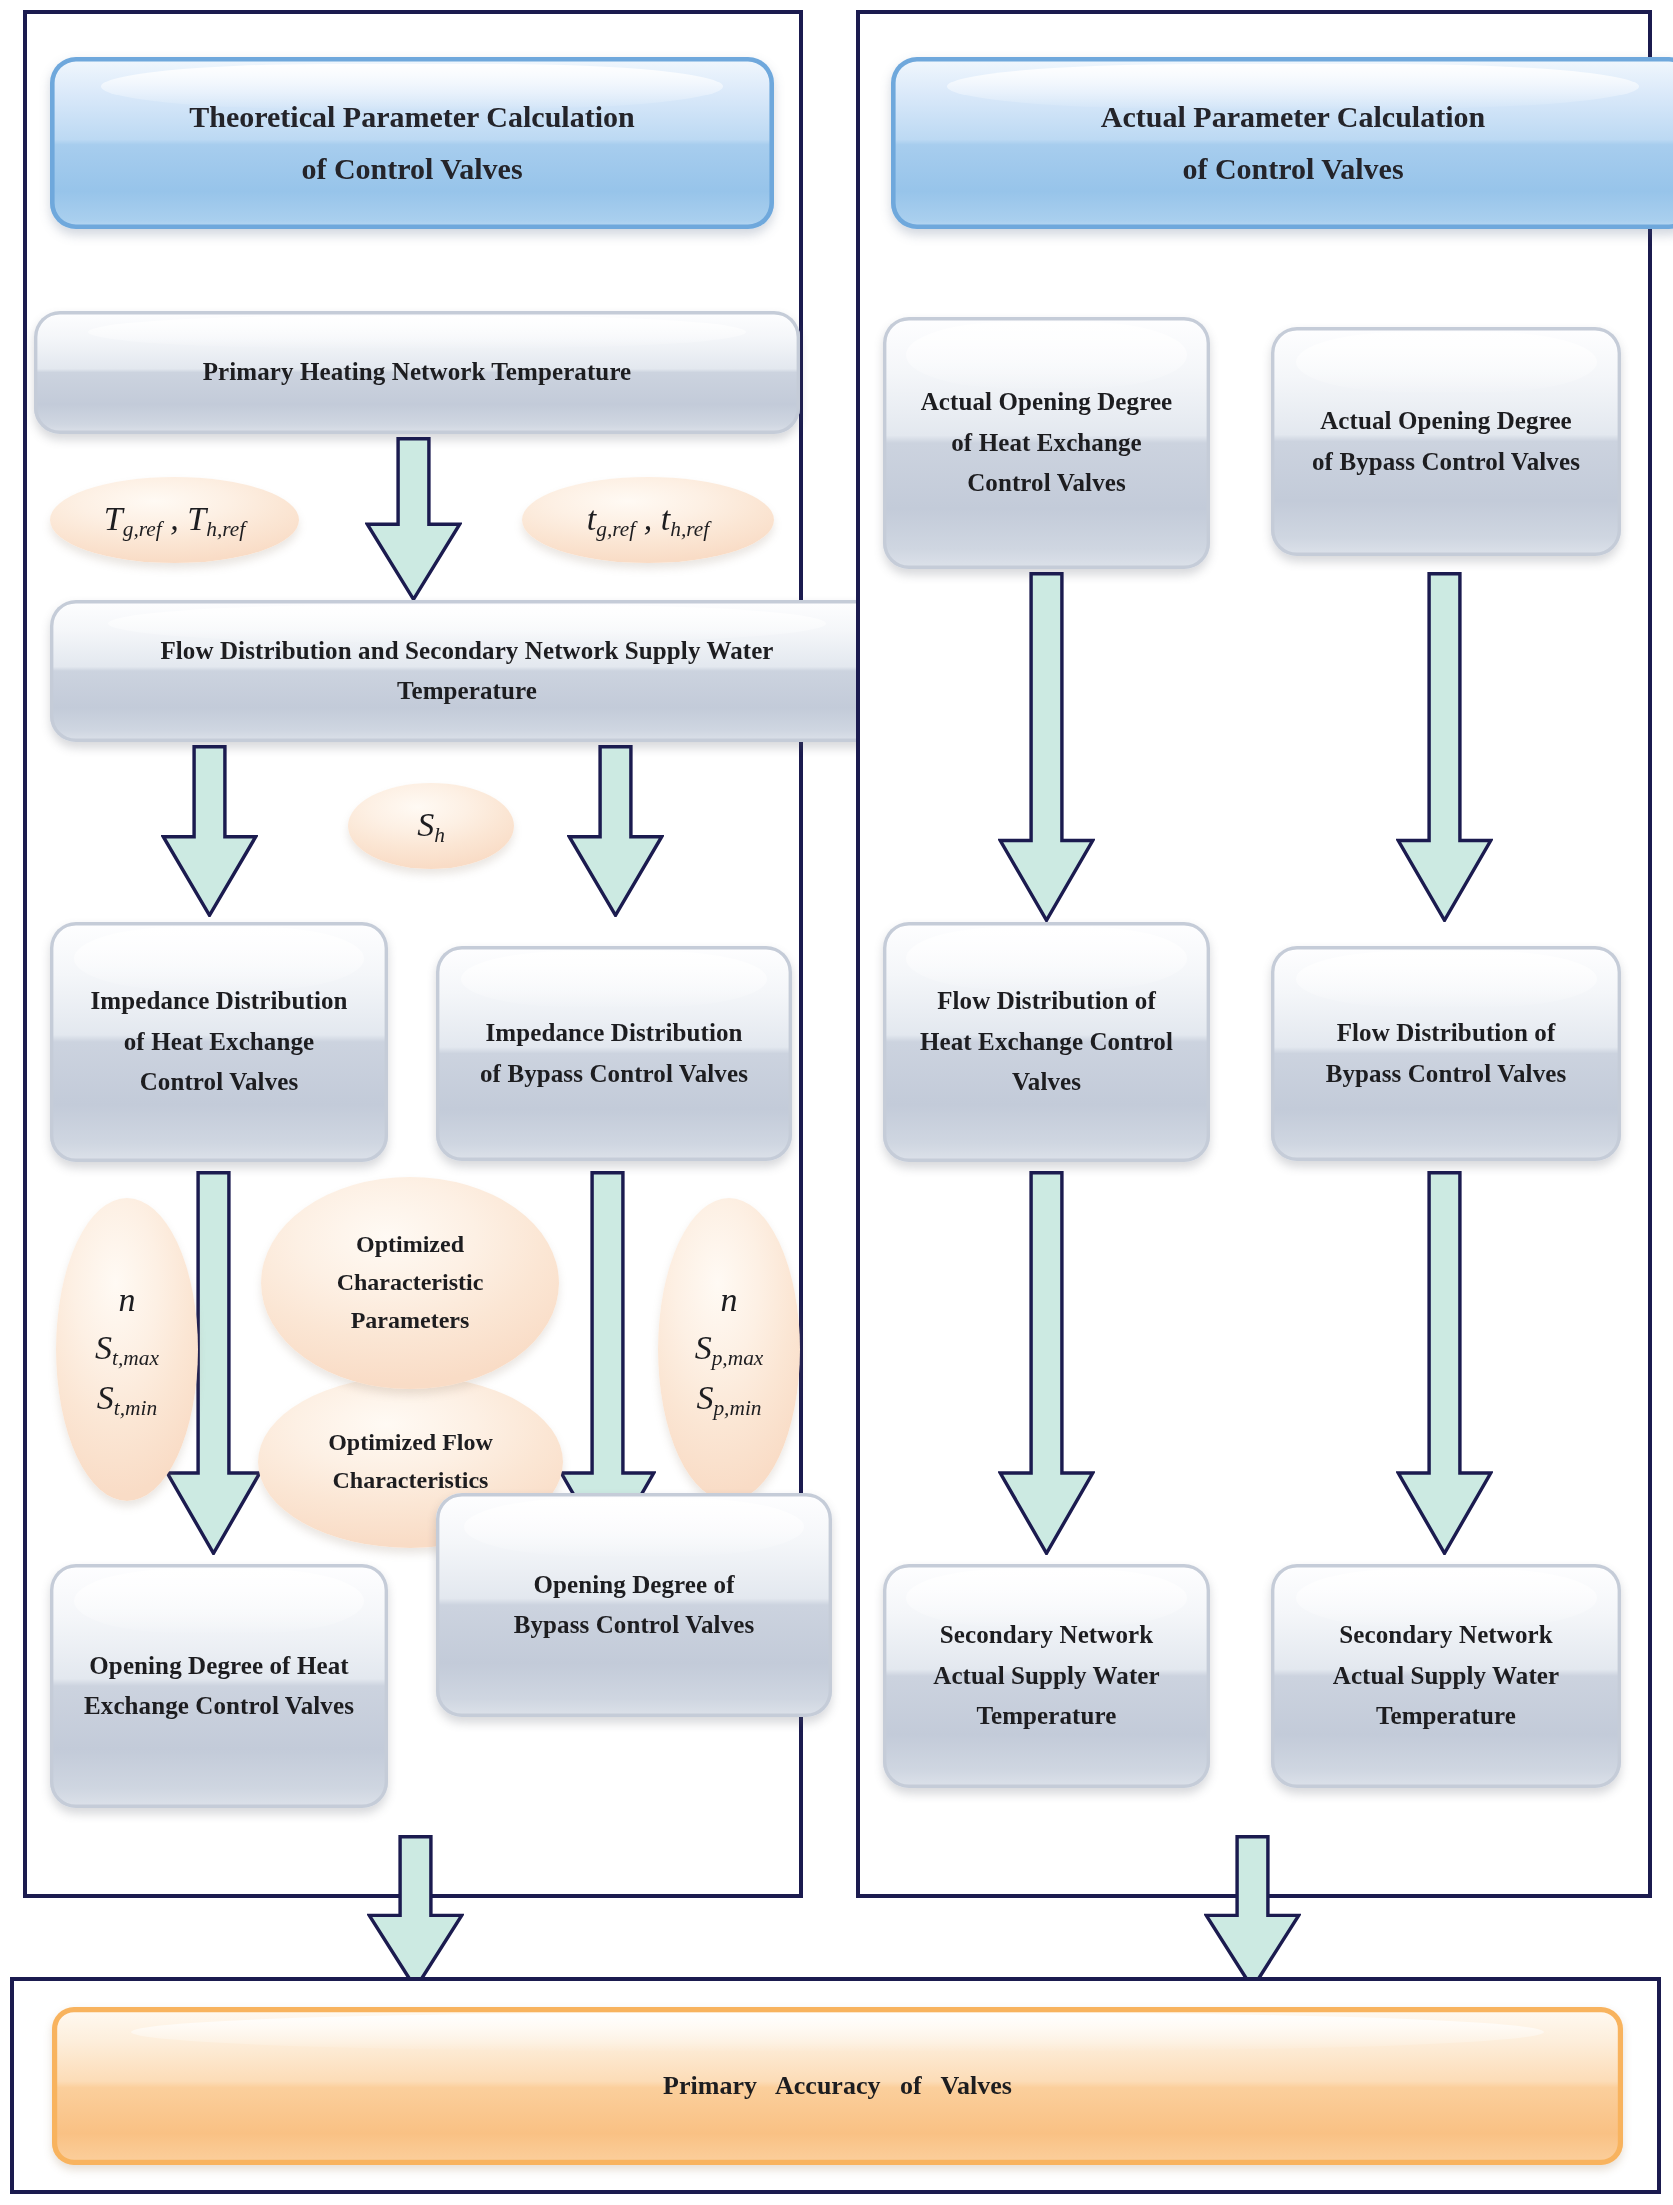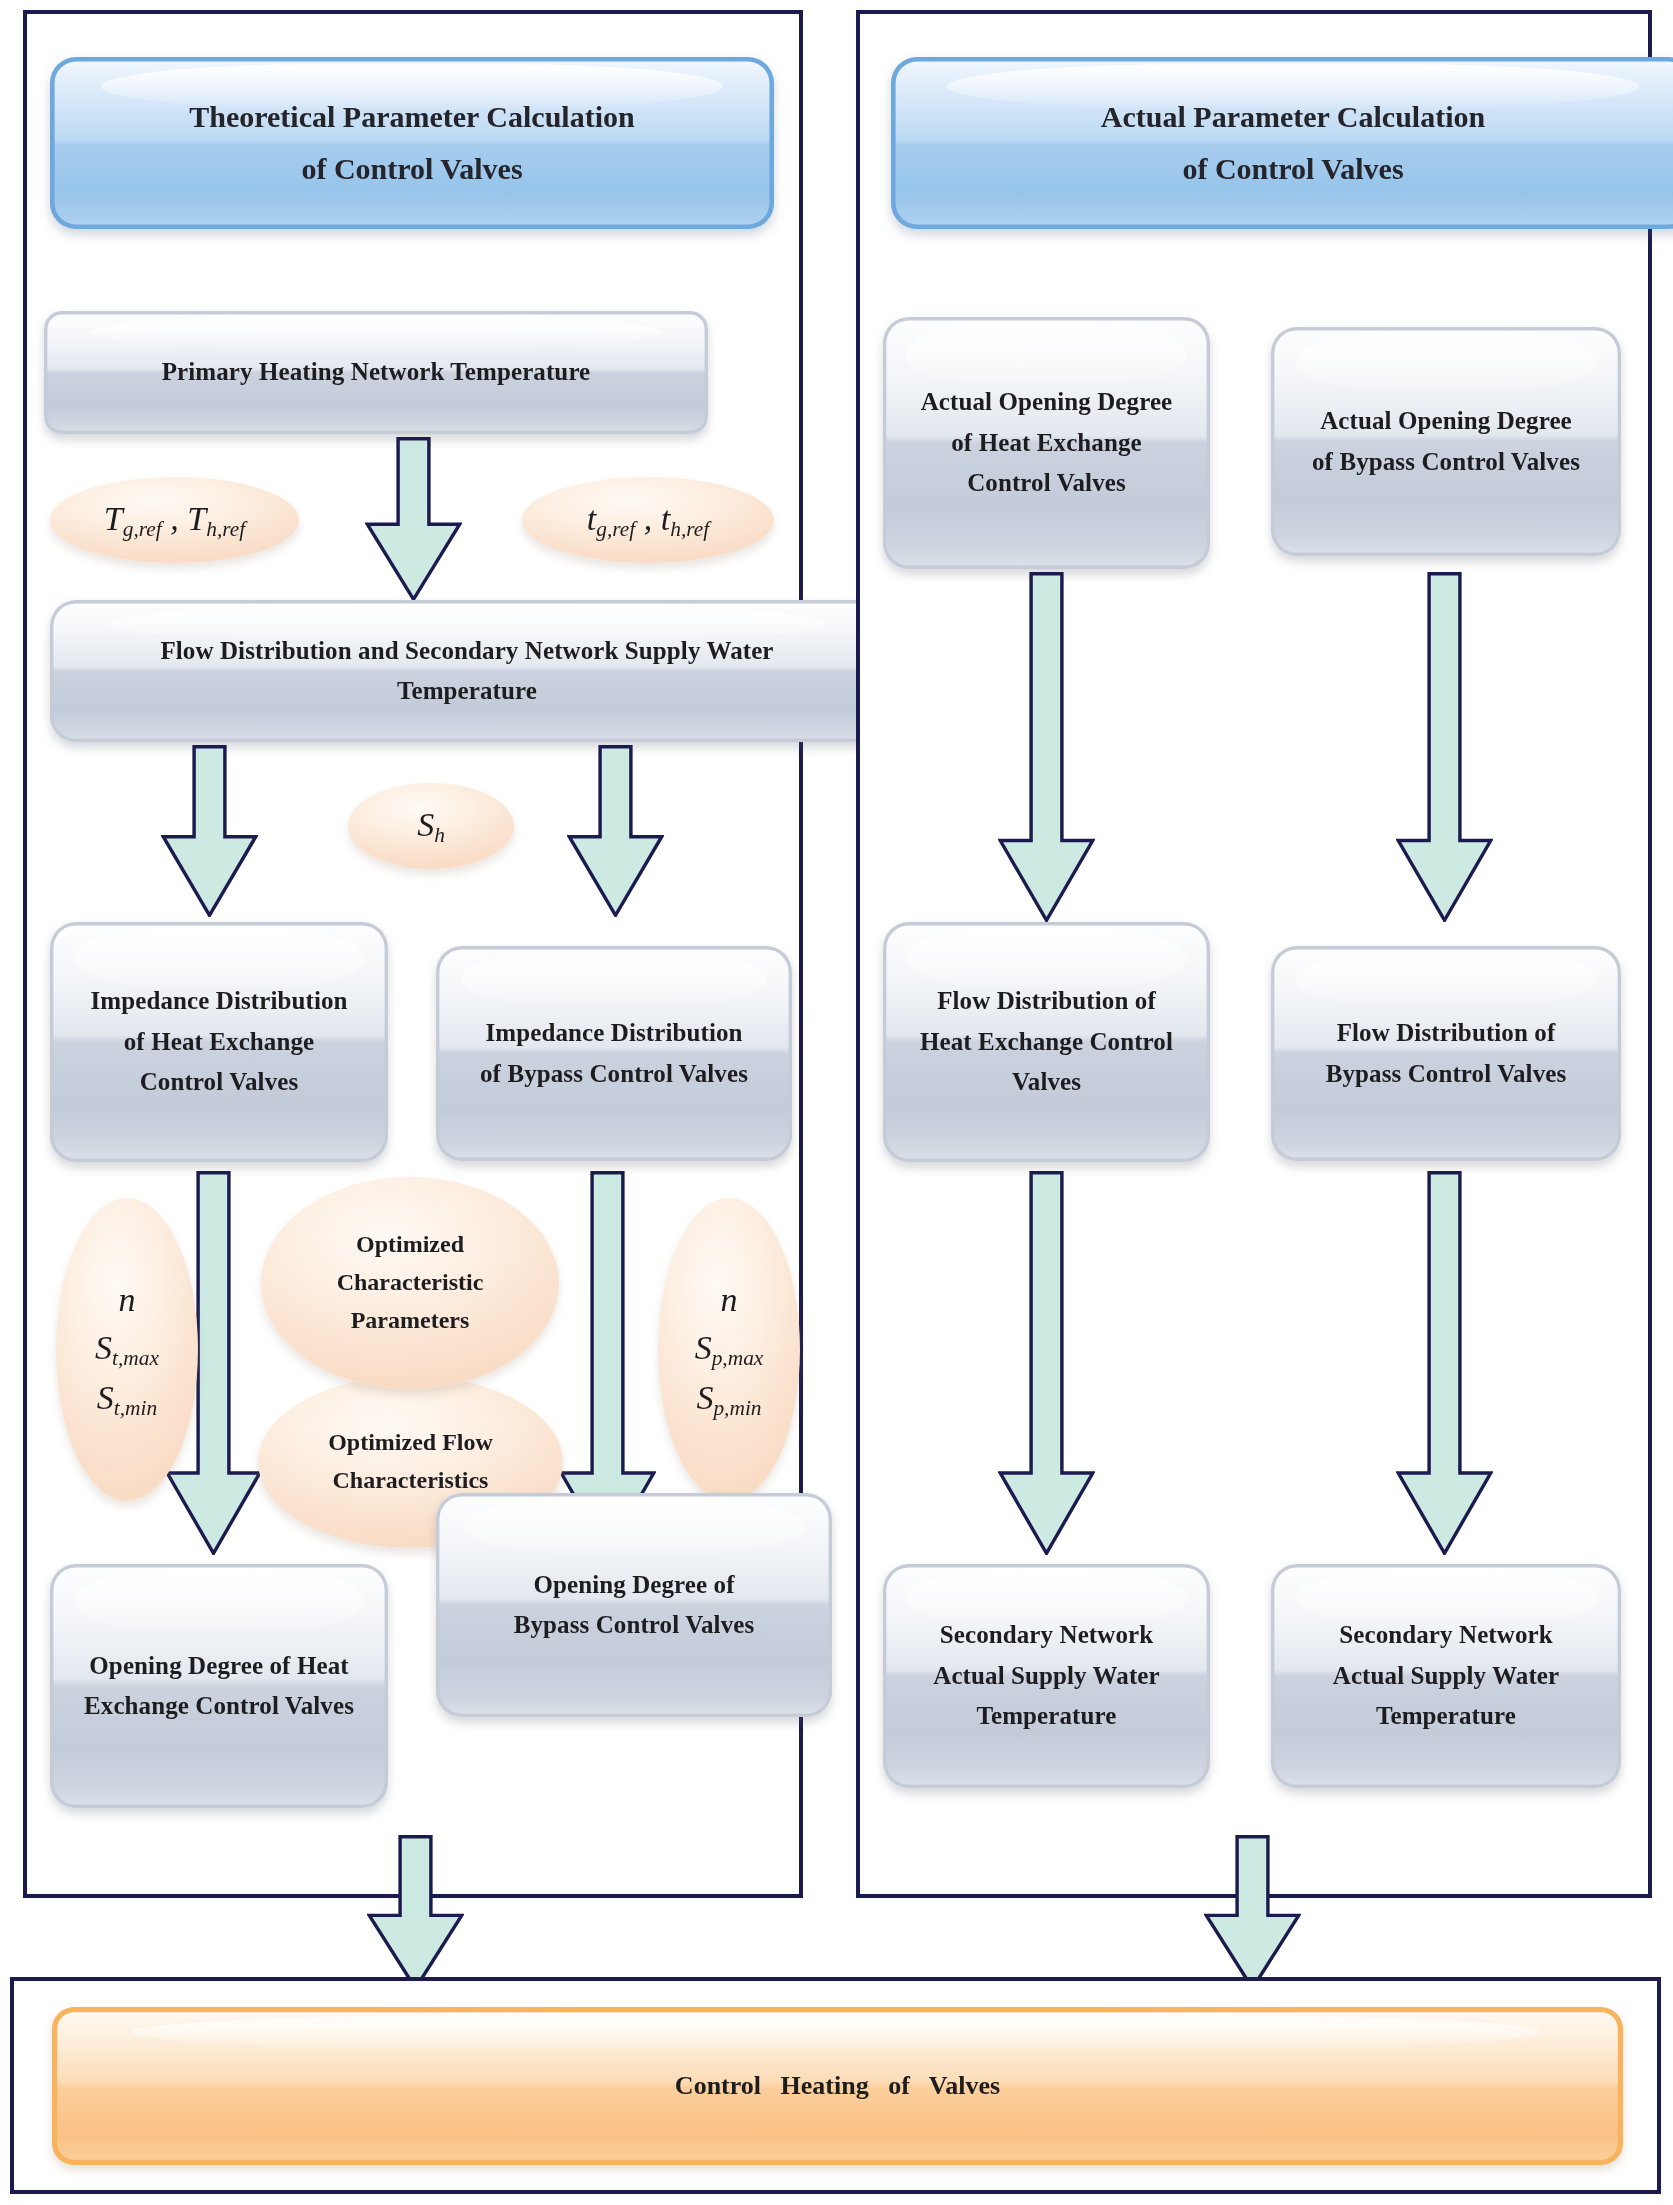--- a/index.html
+++ b/index.html
@@ -202,21 +202,21 @@
 <body>
 
 <div id="stage">
 
   <div class="panel" id="panel-theoretical"></div>
 
   <div class="title-box" style="left:50px; top:57px; width:724px; height:172px;">
     <div class="label">Theoretical Parameter Calculation<br>of Control Valves</div>
   </div>
 
-  <div class="box" style="left:44px; top:311px; width:664px; height:123px;border-radius:18px;">
+  <div class="box" style="left:34px; top:311px; width:766px; height:123px;">
     <div class="label">Primary Heating Network Temperature</div>
   </div>
 
   <div class="arrow" style="left:365px; top:437px; width:97px; height:164px;">
     <svg viewBox="0 0 170 286" preserveAspectRatio="none">
       <polygon points="58,3 112,3 112,152 166,152 85,283 4,152 58,152" fill="#cceae2" stroke="#1b1b4f" stroke-width="6"></polygon>
     </svg>
   </div>
 
   <div class="ellipse math" style="left:50px; top:477px; width:249px; height:86px;">
@@ -349,17 +349,17 @@
 
   <div class="arrow" style="left:1204px; top:1835px; width:97px; height:155px;">
     <svg viewBox="0 0 170 270" preserveAspectRatio="none">
       <polygon points="58,3 112,3 112,140 166,140 85,267 4,140 58,140" fill="#cceae2" stroke="#1b1b4f" stroke-width="6"></polygon>
     </svg>
   </div>
 
   <div class="panel" id="panel-result"></div>
 
   <div class="result-box" style="left:52px; top:2007px; width:1571px; height:158px;">
-    <div class="label">Control   Heating   of   Valves</div>
+    <div class="label">Primary   Accuracy   of   Valves</div>
   </div>
 
 </div>
 
 
 </body></html>

